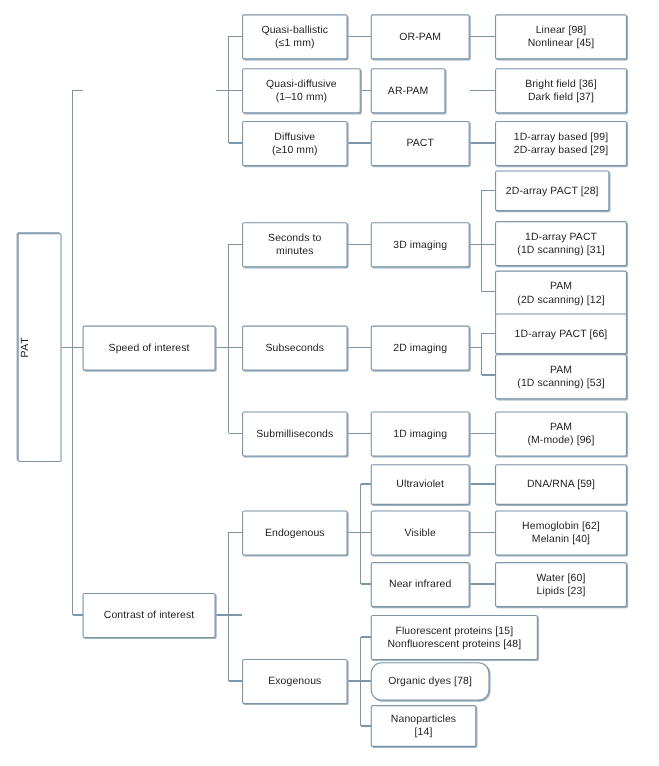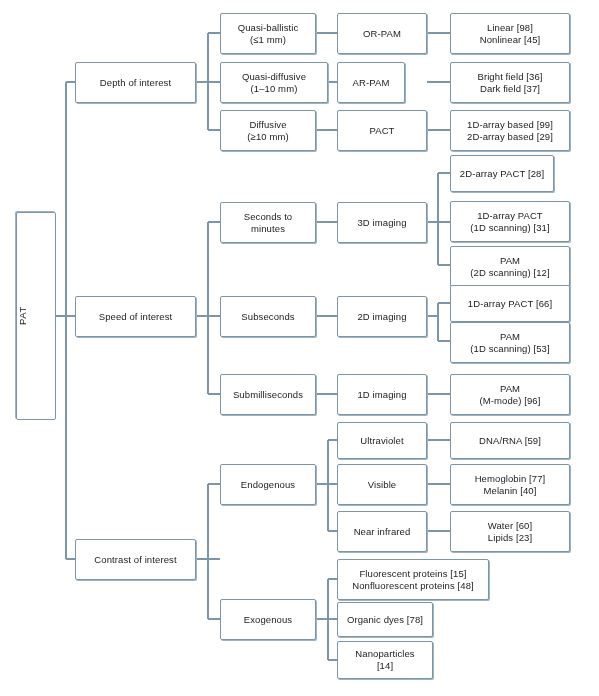--- a/index.html
+++ b/index.html
@@ -116,23 +116,20 @@
       <path d="M328 579 H337"></path>
       <path d="M328 619 H337"></path>
       <path d="M328 660 H337"></path>
     </g>
   </svg>
 
   <div class="node root" style="left:16px;top:212px;width:40px;height:208px;">
     <span class="txt">PAT</span>
   </div>
 
-  <div class="node" style="left:75px;top:62px;width:121px;height:41px;">
-    <span class="txt">Depth of interest</span>
-  </div>
   <div class="node" style="left:75px;top:296px;width:121px;height:41px;">
     <span class="txt">Speed of interest</span>
   </div>
   <div class="node" style="left:75px;top:539px;width:121px;height:41px;">
     <span class="txt">Contrast of interest</span>
   </div>
 
   <div class="node" style="left:220px;top:13px;width:96px;height:41px;flex-direction:column;">
     <span class="txt">Quasi-ballistic</span>
     <span class="txt">(≤1 mm)</span>
@@ -227,33 +224,33 @@
     <span class="txt">Visible</span>
   </div>
   <div class="node" style="left:337px;top:511px;width:90px;height:41px;">
     <span class="txt">Near infrared</span>
   </div>
 
   <div class="node" style="left:450px;top:422px;width:120px;height:37px;">
     <span class="txt">DNA/RNA [59]</span>
   </div>
   <div class="node" style="left:450px;top:464px;width:120px;height:41px;flex-direction:column;">
-    <span class="txt">Hemoglobin [77]</span>
+    <span class="txt">Hemoglobin [62]</span>
     <span class="txt">Melanin [40]</span>
   </div>
   <div class="node" style="left:450px;top:511px;width:120px;height:41px;flex-direction:column;">
     <span class="txt">Water [60]</span>
     <span class="txt">Lipids [23]</span>
   </div>
 
   <div class="node" style="left:337px;top:559px;width:152px;height:41px;flex-direction:column;">
     <span class="txt">Fluorescent proteins [15]</span>
     <span class="txt">Nonfluorescent proteins [48]</span>
   </div>
-  <div class="node" style="left:337px;top:602px;width:96px;height:35px;">
+  <div class="node" style="left:337px;top:602px;width:108px;height:35px;border-radius:10px;">
     <span class="txt">Organic dyes [78]</span>
   </div>
   <div class="node" style="left:337px;top:641px;width:96px;height:38px;flex-direction:column;">
     <span class="txt">Nanoparticles</span>
     <span class="txt">[14]</span>
   </div>
 
   <div class="wm"></div>
 
 </div>

